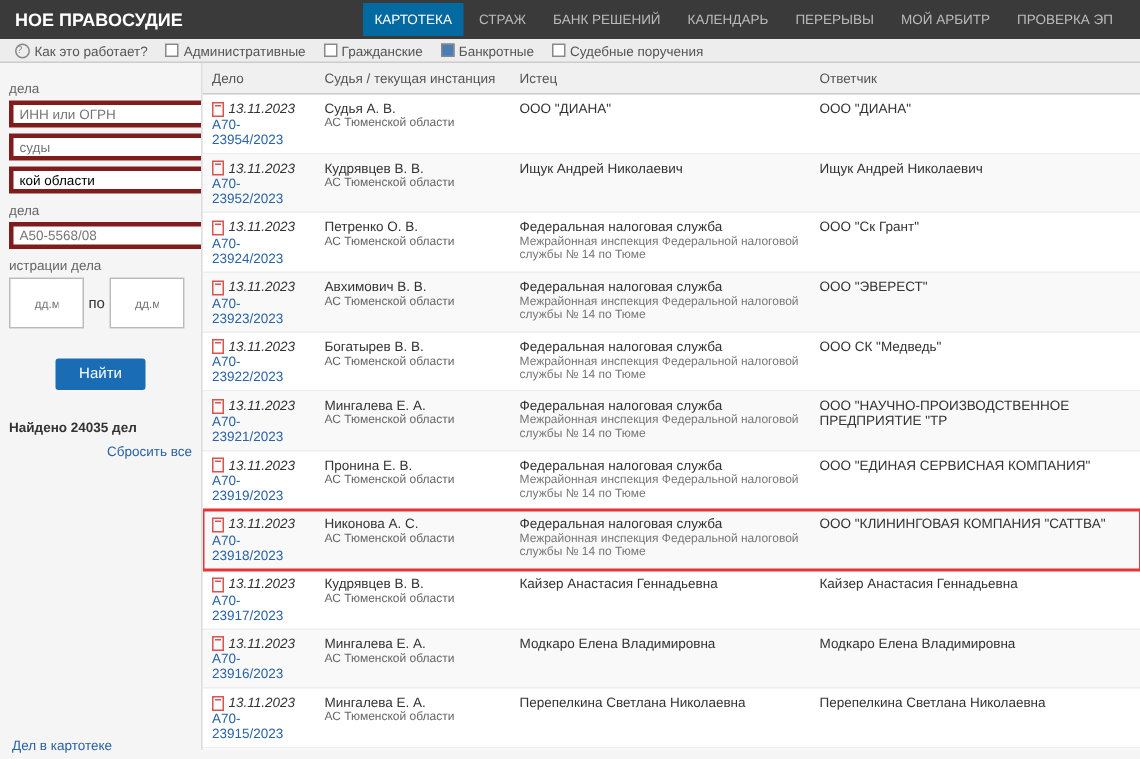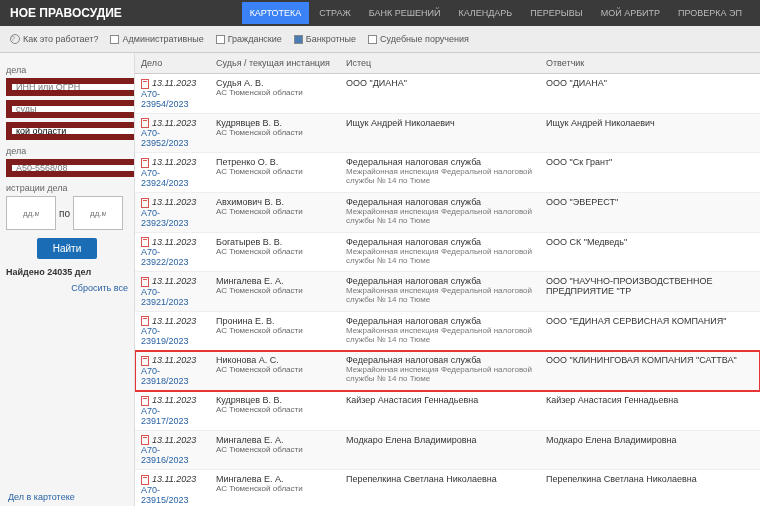--- a/index.html
+++ b/index.html
@@ -1,33 +1,33 @@
 <!DOCTYPE html>
 <html><head>
 <meta charset="utf-8">
 <style>
   * { margin: 0; padding: 0; box-sizing: border-box; }
   body { font-family: Arial, sans-serif; font-size: 10px; background: #f5f5f5; color: #333; width: 760px; height: 506px; overflow: hidden; }
   .header { background: #3a3a3a; color: #fff; height: 26px; display: flex; align-items: center; padding: 0 10px; text-align: center; }
   .header-title { font-size: 12px; font-weight: bold; }
   .header-nav { display: flex; margin-left: auto; gap: 2px; }
   .header-nav a { color: #bbb; padding: 6px 8px; font-size: 9px; cursor: pointer; }
-  .header-nav a.active { background: #3b82f6; color: #fff; }
-  .toolbar { background: #ededed; height: 27px; display: flex; align-items: center; padding: 0 10px; border-bottom: 1px solid #ccc; font-size: 9px; gap: 12px; }
+  .header-nav a.active { background: #0369a1; color: #fff; }
+  .toolbar { background: #ededed; height: 16px; display: flex; align-items: center; padding: 0 10px; border-bottom: 1px solid #ccc; font-size: 9px; gap: 12px; }
   .toolbar span { color: #555; cursor: pointer; display: flex; align-items: center; gap: 3px; }
   .toolbar .q-icon { width: 10px; height: 10px; border: 1px solid #888; border-radius: 50%; font-size: 7px; text-align: center; line-height: 8px; color: #888; }
   .toolbar .chk { width: 9px; height: 9px; border: 1px solid #888; background: #fff; }
   .toolbar .chk.checked { background: #4a7db5; }
   .content { display: flex; height: 458px; }
   .sidebar { width: 135px; background: #f5f5f5; padding: 6px; border-right: 1px solid #ddd; overflow: hidden; }
   .side-label { font-size: 9px; color: #666; margin: 6px 0 3px; }
   .side-row { display: flex; gap: 3px; align-items: center; margin-bottom: 4px; }
-  .side-input { flex: 1; border: 6px solid #7f1d1d; padding: 3px 4px; font-size: 9px; background: #fff; height: 18px; }
+  .side-input { flex: 1; border: 3px solid #7f1d1d; padding: 3px 4px; font-size: 9px; background: #fff; height: 18px; }
   .date-input { width: 50px; border: 1px solid #bbb; padding: 16px; font-size: 8px; height: 16px; }
-  .find-btn { background: #1a6db5; color: #fff; border: none; padding: 5px 16px; font-size: 10px; cursor: pointer; margin: 8px auto; display: block; border-radius: 2px; text-align: right; }
+  .find-btn { background: #1a6db5; color: #fff; border: none; padding: 5px 16px; font-size: 10px; cursor: pointer; margin: 20px auto; display: block; border-radius: 2px; text-align: right; }
   .found { font-size: 9px; font-weight: bold; margin: 6px 0; }
   .reset { font-size: 9px; color: #2962a5; text-align: right; cursor: pointer; }
   .bottom-link { position: absolute; bottom: 4px; left: 8px; font-size: 9px; color: #2962a5; cursor: pointer; }
   .table { flex: 1; background: #fff; overflow: auto; }
   .thead { display: flex; background: #f0f0f0; border-bottom: 1px solid #ccc; font-size: 9px; color: #555; }
   .thead > div { padding: 5px 6px; }
   .col-case { width: 75px; }
   .col-judge { width: 130px; }
   .col-plaintiff { flex: 1; }
   .col-defendant { width: 220px; }

